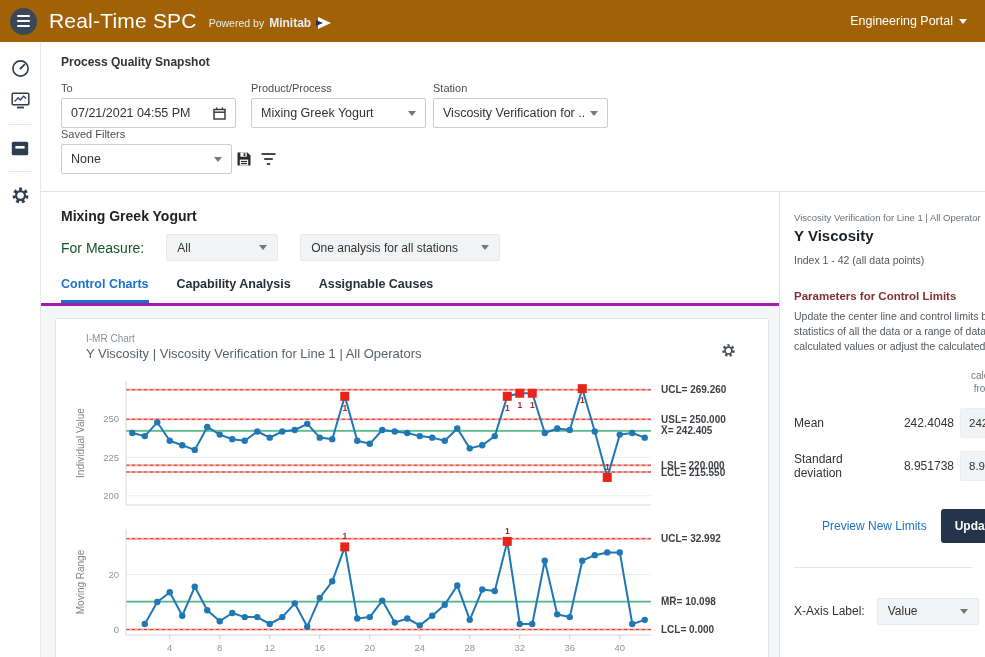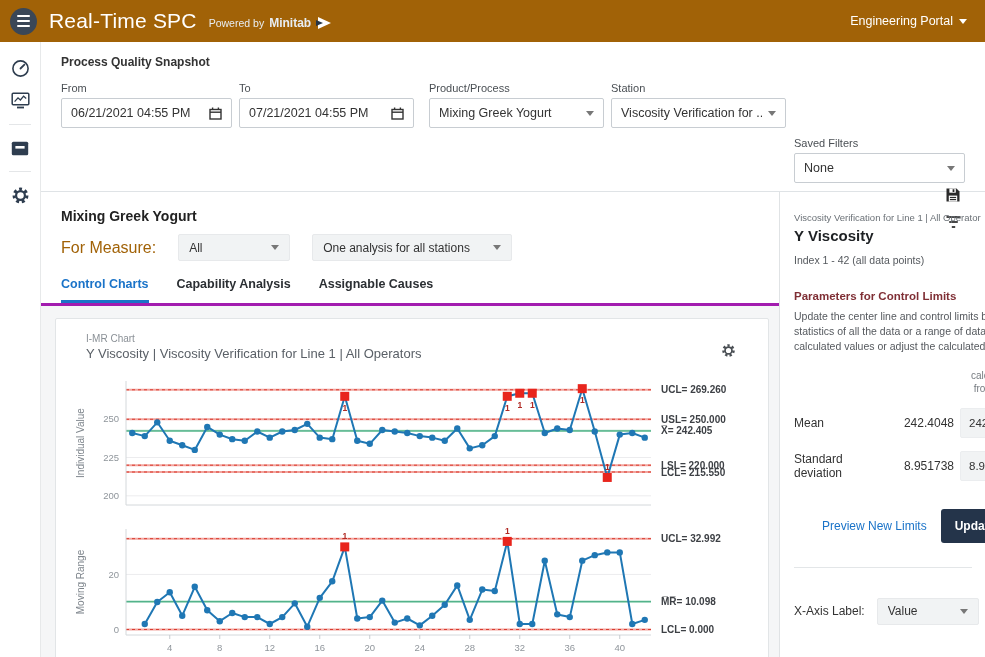--- a/index.html
+++ b/index.html
@@ -27,30 +27,30 @@
   .filters { height: 150px; flex: 0 0 150px; border-bottom: 1px solid #dfe3e6; padding: 13px 20px 0 20px; }
   .section-label { font-size: 12px; font-weight: bold; color: #333; }
   .filter-row { display: flex; gap: 7px; margin-top: 13px; }
   .field { display: flex; flex-direction: column; }
   .field label { font-size: 11px; color: #4a4f54; margin-bottom: 4px; }
   .inputbox { height: 30px; border: 1px solid #c8cdd2; border-radius: 2px; background: #fff; display: flex; align-items: center; padding: 0 9px; font-size: 12.5px; color: #333; cursor: pointer; }
   .inputbox .grow { flex: 1; white-space: nowrap; overflow: hidden; }
   .w170 { width: 171px; } .w175 { width: 175px; }
   .caret { width: 0; height: 0; border-left: 4px solid transparent; border-right: 4px solid transparent; border-top: 5px solid #777; margin-left: 6px; flex: 0 0 auto; }
   .caret.white { border-top-color: #fff; }
-  .saved-row { display: flex; align-items: flex-end; gap: 0; margin-top: 9px; flex-direction: column; }
+  .saved-row { display: flex; align-items: flex-end; gap: 0; margin-top: 0; }
   .icon-btn { width: 24px; height: 24px; display: flex; align-items: center; justify-content: center; cursor: pointer; margin-bottom: 3px; }
 
   
   .lower-row { flex: 1; display: flex; min-height: 0; }
   .main-area { flex: 1; min-width: 0; display: flex; flex-direction: column; }
   .analysis-head { padding: 16px 20px 0 20px; }
   .analysis-title { font-size: 14px; font-weight: bold; color: #222; }
   .measure-row { display: flex; align-items: center; margin-top: 10px; gap: 22px; }
-  .measure-row .lbl { font-size: 16px; color: #a16207; }
+  .measure-row .lbl { font-size: 14px; color: #14532d; }
   .select-filled { background: #f1f3f4; border: 1px solid #e7e9eb; border-radius: 2px; height: 27px; display: flex; align-items: center; padding: 0 10px; font-size: 12px; color: #333; cursor: pointer; }
   .sf-w110 { width: 112px; } .sf-w197 { width: 200px; }
   .select-filled .grow { flex: 1; white-space: nowrap; overflow: hidden; }
   .tabs { display: flex; gap: 28px; padding: 0 20px; margin-top: 16px; border-bottom: 3px solid #a21caf; }
   .tab { font-size: 12.5px; font-weight: bold; color: #2b2f33; padding-bottom: 9px; cursor: pointer; border-bottom: 3px solid transparent; }
   .tab.active { color: #1a73c8; border-bottom-color: #1a73c8; }
 
   .chart-zone { flex: 1; background: #f5f6f7; padding: 12px 10px 0 14px; min-height: 0; }
   .chart-card { background: #fff; border: 1px solid #e2e5e7; border-radius: 2px; height: 105%; padding: 14px 0 0 14px; position: relative; }
   .chart-type { font-size: 10px; color: #8a9096; margin-left: 16px; }
@@ -137,32 +137,20 @@
           <circle cx="9.5" cy="9.5" r="4.4" fill="none" stroke="#2e3d4f" stroke-width="2.2"></circle>
         </svg>
       </div>
     </div>
 
     <div class="content-col">
 
       <div class="filters">
         <div class="section-label">Process Quality Snapshot</div>
         <div class="filter-row">
-          <div class="field">
-            <label>From</label>
-            <div class="inputbox w170">
-              <span class="grow">06/21/2021  04:55 PM</span>
-              <svg width="13" height="13" viewBox="0 0 13 13">
-                <rect x="1" y="2.5" width="11" height="9.5" fill="none" stroke="#333" stroke-width="1.4"></rect>
-                <line x1="1" y1="5.2" x2="12" y2="5.2" stroke="#333" stroke-width="1.4"></line>
-                <line x1="3.6" y1="0.5" x2="3.6" y2="3" stroke="#333" stroke-width="1.4"></line>
-                <line x1="9.4" y1="0.5" x2="9.4" y2="3" stroke="#333" stroke-width="1.4"></line>
-              </svg>
-            </div>
-          </div>
           <div class="field">
             <label>To</label>
             <div class="inputbox w175">
               <span class="grow">07/21/2021  04:55 PM</span>
               <svg width="13" height="13" viewBox="0 0 13 13">
                 <rect x="1" y="2.5" width="11" height="9.5" fill="none" stroke="#333" stroke-width="1.4"></rect>
                 <line x1="1" y1="5.2" x2="12" y2="5.2" stroke="#333" stroke-width="1.4"></line>
                 <line x1="3.6" y1="0.5" x2="3.6" y2="3" stroke="#333" stroke-width="1.4"></line>
                 <line x1="9.4" y1="0.5" x2="9.4" y2="3" stroke="#333" stroke-width="1.4"></line>
               </svg>

